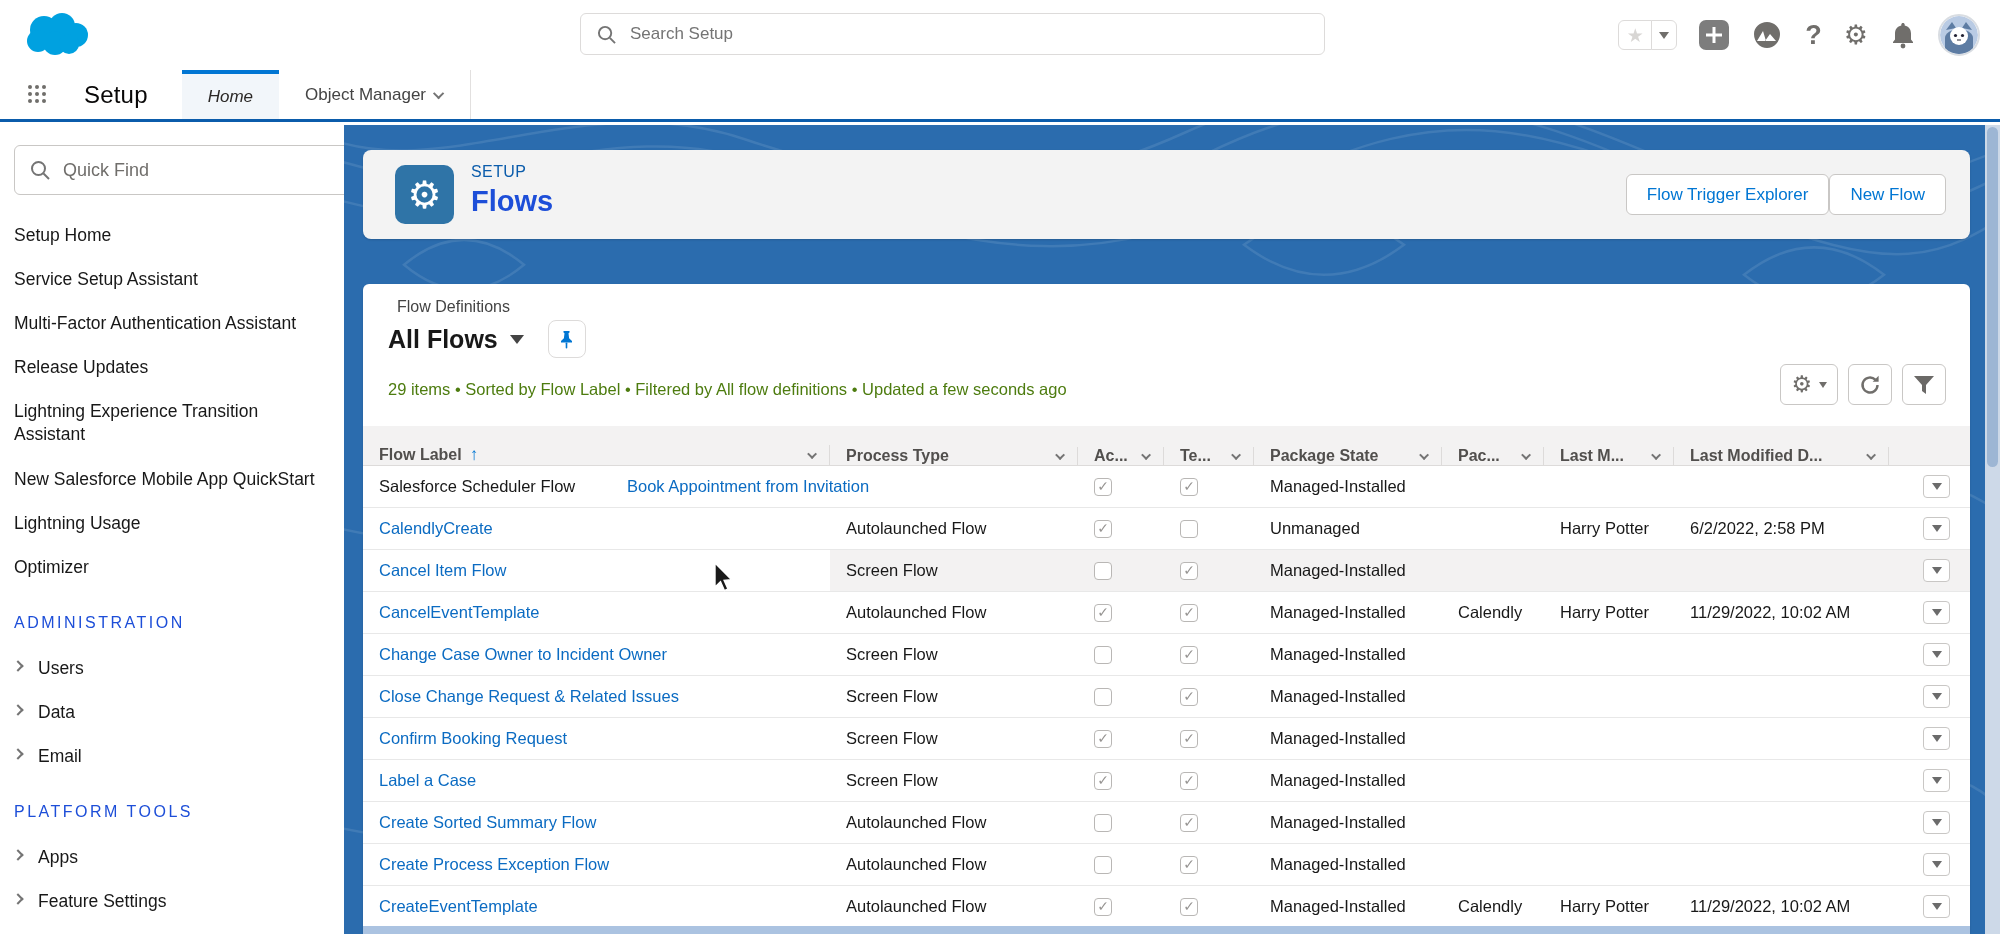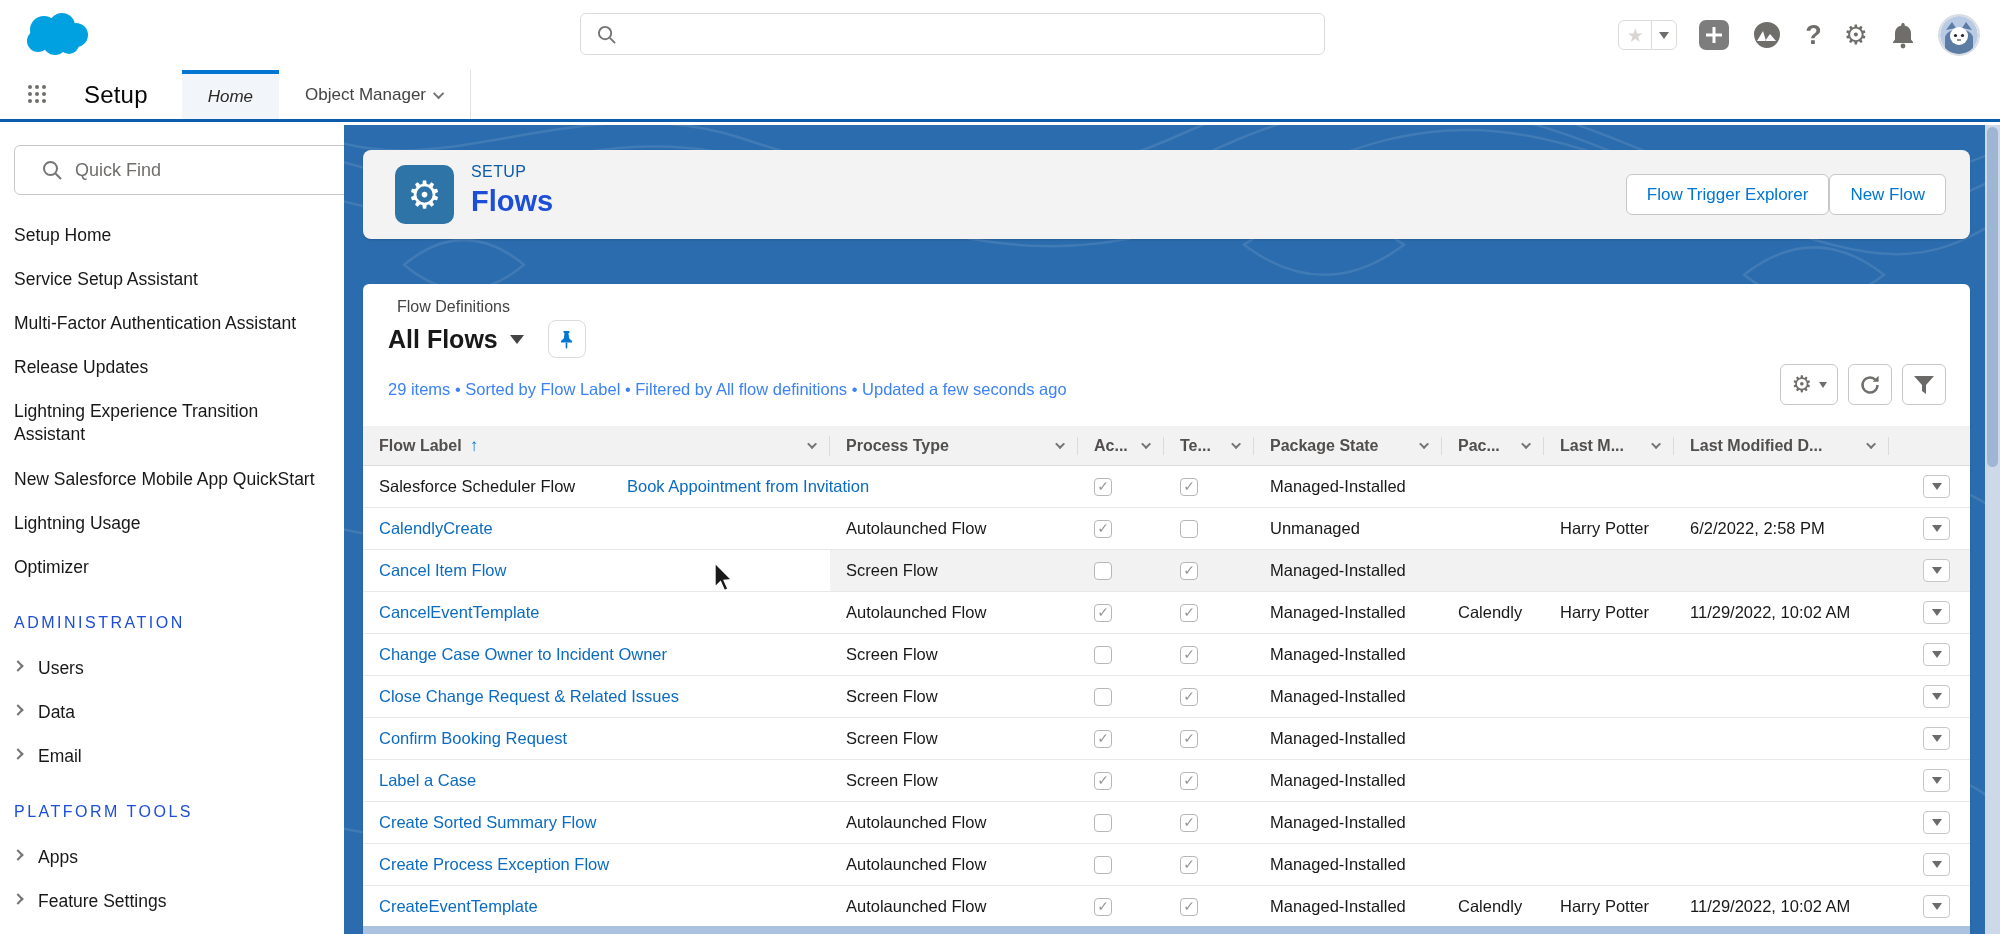--- a/index.html
+++ b/index.html
@@ -34,21 +34,21 @@
   .app-name { align-self:center; margin-left:36px; font-size:24px; color:#080707; letter-spacing:0.2px; }
   .tabs { display:flex; margin-left:34px; border-right:1px solid #e2e0df; }
   .tab { display:flex; align-items:center; gap:10px; padding:0 26px; font-size:17px; color:#444; position:relative; }
   .tab.active { background:#f2f6fa; border-top:4px solid #0176d3; color:#2b2826;font-style:italic; }
   .chev { display:inline-block; width:8px; height:8px; border-left:2px solid #747474; border-bottom:2px solid #747474; }
   .chev.down { transform:rotate(-45deg) translateY(-2px); }
   .chev.right { transform:rotate(-135deg); margin-right:16px; flex:0 0 auto; }
 
   
   .sidebar { position:absolute; top:125px; left:0; width:344px; bottom:0; background:#fff; z-index:4; overflow:hidden; }
-  .quick-find { margin:20px 24px 0 14px; width:370px; height:50px; border:1px solid #c9c7c5; border-radius:6px; display:flex; align-items:center; background:#fff;padding-left:12px; }
+  .quick-find { margin:20px 24px 0 14px; width:370px; height:50px; border:1px solid #c9c7c5; border-radius:6px; display:flex; align-items:center; background:#fff; }
   .quick-find svg { margin-left:15px; flex:0 0 auto; }
   .quick-find input { border:0; outline:none; flex:1; margin-left:13px; margin-right:8px; font:18px "Liberation Sans",sans-serif; color:#333; }
   .quick-find input::placeholder { color:#706e6b; }
   .sidebar-nav { padding:29px 20px 0 14px; }
   .sb-item { font-size:17.5px; color:#181818; margin-bottom:21px; line-height:1.32; cursor:pointer; display:flex; align-items:flex-start; max-width:306px; }
   .sb-item .chev.right { margin-top:5px; }
   .sb-section { font-size:16px; letter-spacing:2.5px; color:#1d4ed8; margin:35px 0 25px; }
 
   
   .main { position:absolute; top:125px; left:344px; right:0; bottom:0; background:#2b6cae; overflow:hidden; }
@@ -64,29 +64,29 @@
   .hdr-actions { position:absolute; right:24px; top:24px; display:flex; gap:0; }
   .btn-neutral { height:41px; padding:0 20px; background:#fff; border:1px solid #c9c7c5; border-radius:6px; color:#0176d3; font:17px "Liberation Sans",sans-serif; cursor:pointer; }
 
   
   .list-card { position:absolute; left:19px; right:30px; top:159px; bottom:0; background:#fff; border-radius:6px 6px 0 0; z-index:1; box-shadow:0 1px 2px rgba(0,0,0,0.15); }
   .entity-label { position:absolute; left:34px; top:14px; font-size:16px; color:#444; }
   .view-row { position:absolute; left:25px; top:36px; display:flex; align-items:center; }
   .view-name { font-size:25px; font-weight:700; color:#181818; }
   .view-caret { width:0; height:0; border-left:7px solid transparent; border-right:7px solid transparent; border-top:9px solid #444; margin-left:12px; }
   .pin-btn { margin-left:24px; width:38px; height:38px; border:1px solid #dddbda; border-radius:8px; background:#fff; display:flex; align-items:center; justify-content:center; cursor:pointer; }
-  .status-text { position:absolute; left:25px; top:96px; font-size:16.5px; color:#3b82f6; }
+  .status-text { position:absolute; left:25px; top:96px; font-size:16.5px; color:#4d7c0f; }
   .lv-toolbar { position:absolute; right:24px; top:80px; display:flex; gap:10px; }
   .icon-btn { height:41px; min-width:44px; background:#fff; border:1px solid #c9c7c5; border-radius:6px; display:flex; align-items:center; justify-content:center; gap:7px; color:#706e6b; cursor:pointer; padding:0 10px; }
   .icon-btn .gear-glyph { font-size:23px; }
   .icon-btn .tri-down { border-left-width:4px; border-right-width:4px; border-top-width:6px; }
 
   
   .grid { position:absolute; left:0; right:0; top:142px; bottom:8px; overflow:hidden; font-size:16.5px; }
-  .thead { display:flex; height:40px; background:#f3f2f2; border-bottom:1px solid #dddbda; align-items:center; }
+  .thead { display:flex; height:40px; background:#f3f2f2; border-bottom:1px solid #dddbda; align-items:flex-end; }
   .th { display:flex; align-items:center; padding:0 12px 0 16px; font-weight:700; color:#514f4d; font-size:16px; border-right:1px solid #dddbda; white-space:nowrap; overflow:hidden; cursor:pointer; }
   .th:last-child { border-right:0; }
   .th .chev { margin-left:auto; width:7px; height:7px; }
   .sort-arrow { color:#0176d3; margin-left:8px; font-size:17px; }
   .c0{width:467px;flex:0 0 467px;} .c1{width:248px;flex:0 0 248px;} .c2{width:86px;flex:0 0 86px;}
   .c3{width:90px;flex:0 0 90px;} .c4{width:188px;flex:0 0 188px;} .c5{width:102px;flex:0 0 102px;}
   .c6{width:130px;flex:0 0 130px;} .c7{width:215px;flex:0 0 215px;} .c8{flex:1 1 auto;}
   .tr { display:flex; height:42px; border-bottom:1px solid #e8e8e8; align-items:stretch; background:#fff; }
   .td { display:flex; align-items:center; padding:0 12px 0 16px; color:#181818; white-space:nowrap; overflow:hidden; }
   .tr.hover .td { background:#f3f2f2; }
@@ -114,20 +114,21 @@
         <circle cx="20" cy="33" r="11"></circle>
           <circle cx="37" cy="35" r="12"></circle>
           <circle cx="51" cy="36" r="10"></circle>
       </g>
     </svg>
     <div class="gsearch">
       <svg width="19" height="19" viewBox="0 0 20 20">
           <circle cx="8.5" cy="8.5" r="6.5" fill="none" stroke="#747474" stroke-width="2"></circle>
           <line x1="13.5" y1="13.5" x2="19" y2="19" stroke="#747474" stroke-width="2"></line>
         </svg>
+      <input placeholder="Search Setup" style="">
     </div>
     <div class="hicons">
       <div class="fav-split">
         <div class="fav-star">★</div>
         <div class="fav-dd">
             <span class="tri-down"></span>
           </div>
       </div>
       <div class="plus-btn"></div>
       <svg width="32" height="32" viewBox="0 0 32 32">

